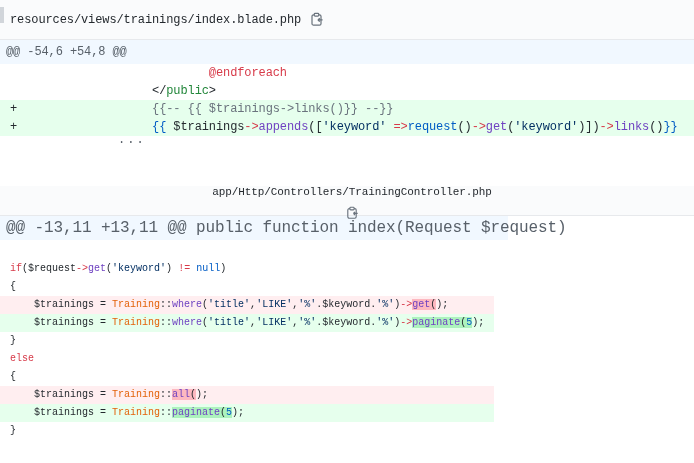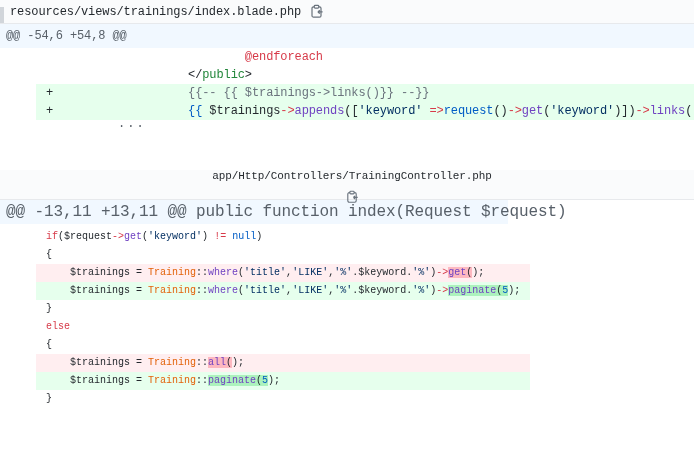--- a/index.html
+++ b/index.html
@@ -8,50 +8,50 @@
     width: 694px; height: 463px; overflow: hidden; position: relative;
     font-family: "Liberation Mono", "DejaVu Sans Mono", monospace;
   }
   .file-section { width: 694px; }
   .file-header {
     display: flex; align-items: center; gap: 8px;
     background: var(--header_bg, #fafbfc);
     border-bottom: 1px solid var(--header_border, #e7e9ec);
     padding-left: 10px; position: relative;
   }
-  .file-header.h1 { height: 24px; }
+  .file-header.h1 { height: 40px; }
   .file-header.h2 { height: 30px; flex-direction: column; }
   .accent-bar {
     position: absolute; left: 0; top: 7px; width: 4px; height: 16px;
     background: #d1d5da;
   }
   .file-name { font-size: 12px; color: var(--header_text, #24292e); letter-spacing: -0.1px; }
   .file-header.h2 .file-name { font-size: 11px; }
   .copy-btn {
     background: none; border: none; cursor: pointer; padding: 0;
     display: inline-flex; align-items: center; color: #6a737d;
   }
   .hunk {
     background: var(--hunk_bg, #f1f8ff);
     color: var(--hunk_text, #586069);
     height: 24px; line-height: 24px;
     padding-left: 6px; font-size: 12px; white-space: pre; letter-spacing: -0.1px;
   }
   .hunk.narrow { width: 508px; font-size: 16px; }
-  .code-block { font-size: 12px; padding-left: 36px; }
+  .code-block { font-size: 12px; }
   .code-block .line {
     height: 18px; line-height: 18px; white-space: pre;
     display: block; letter-spacing: -0.1px;
   }
   .code-block .line.context { background: #ffffff; }
   .code-block .line.add { background: var(--add_bg, #e6ffed); }
   .code-block .line.del { background: var(--del_bg, #ffeef0); }
   .marker { display: inline-block; width: 9px; padding-left: 10px; color: #24292e; }
   .no-gutter .line { padding-left: 10px; }
-  .code2 { font-size: 10px; margin-top: 4px; }
+  .code2 { font-size: 10px; margin-top: 20px; }
   .code2 .line { width: 494px; letter-spacing: 0; }
   .c-plain { color: var(--syn_plain, #24292e); }
   .c-red { color: var(--syn_red, #d73a49); }
   .c-purple { color: var(--syn_purple, #6f42c1); }
   .c-blue { color: var(--syn_blue, #005cc5); }
   .c-str { color: var(--syn_string, #032f62); }
   .c-orange { color: var(--syn_orange, #e36209); }
   .c-tag { color: var(--syn_tag, #22863a); }
   .c-com { color: var(--syn_comment, #6a737d); }
   .line.del .hl { background: var(--del_word_bg, #fdb8c0); }

